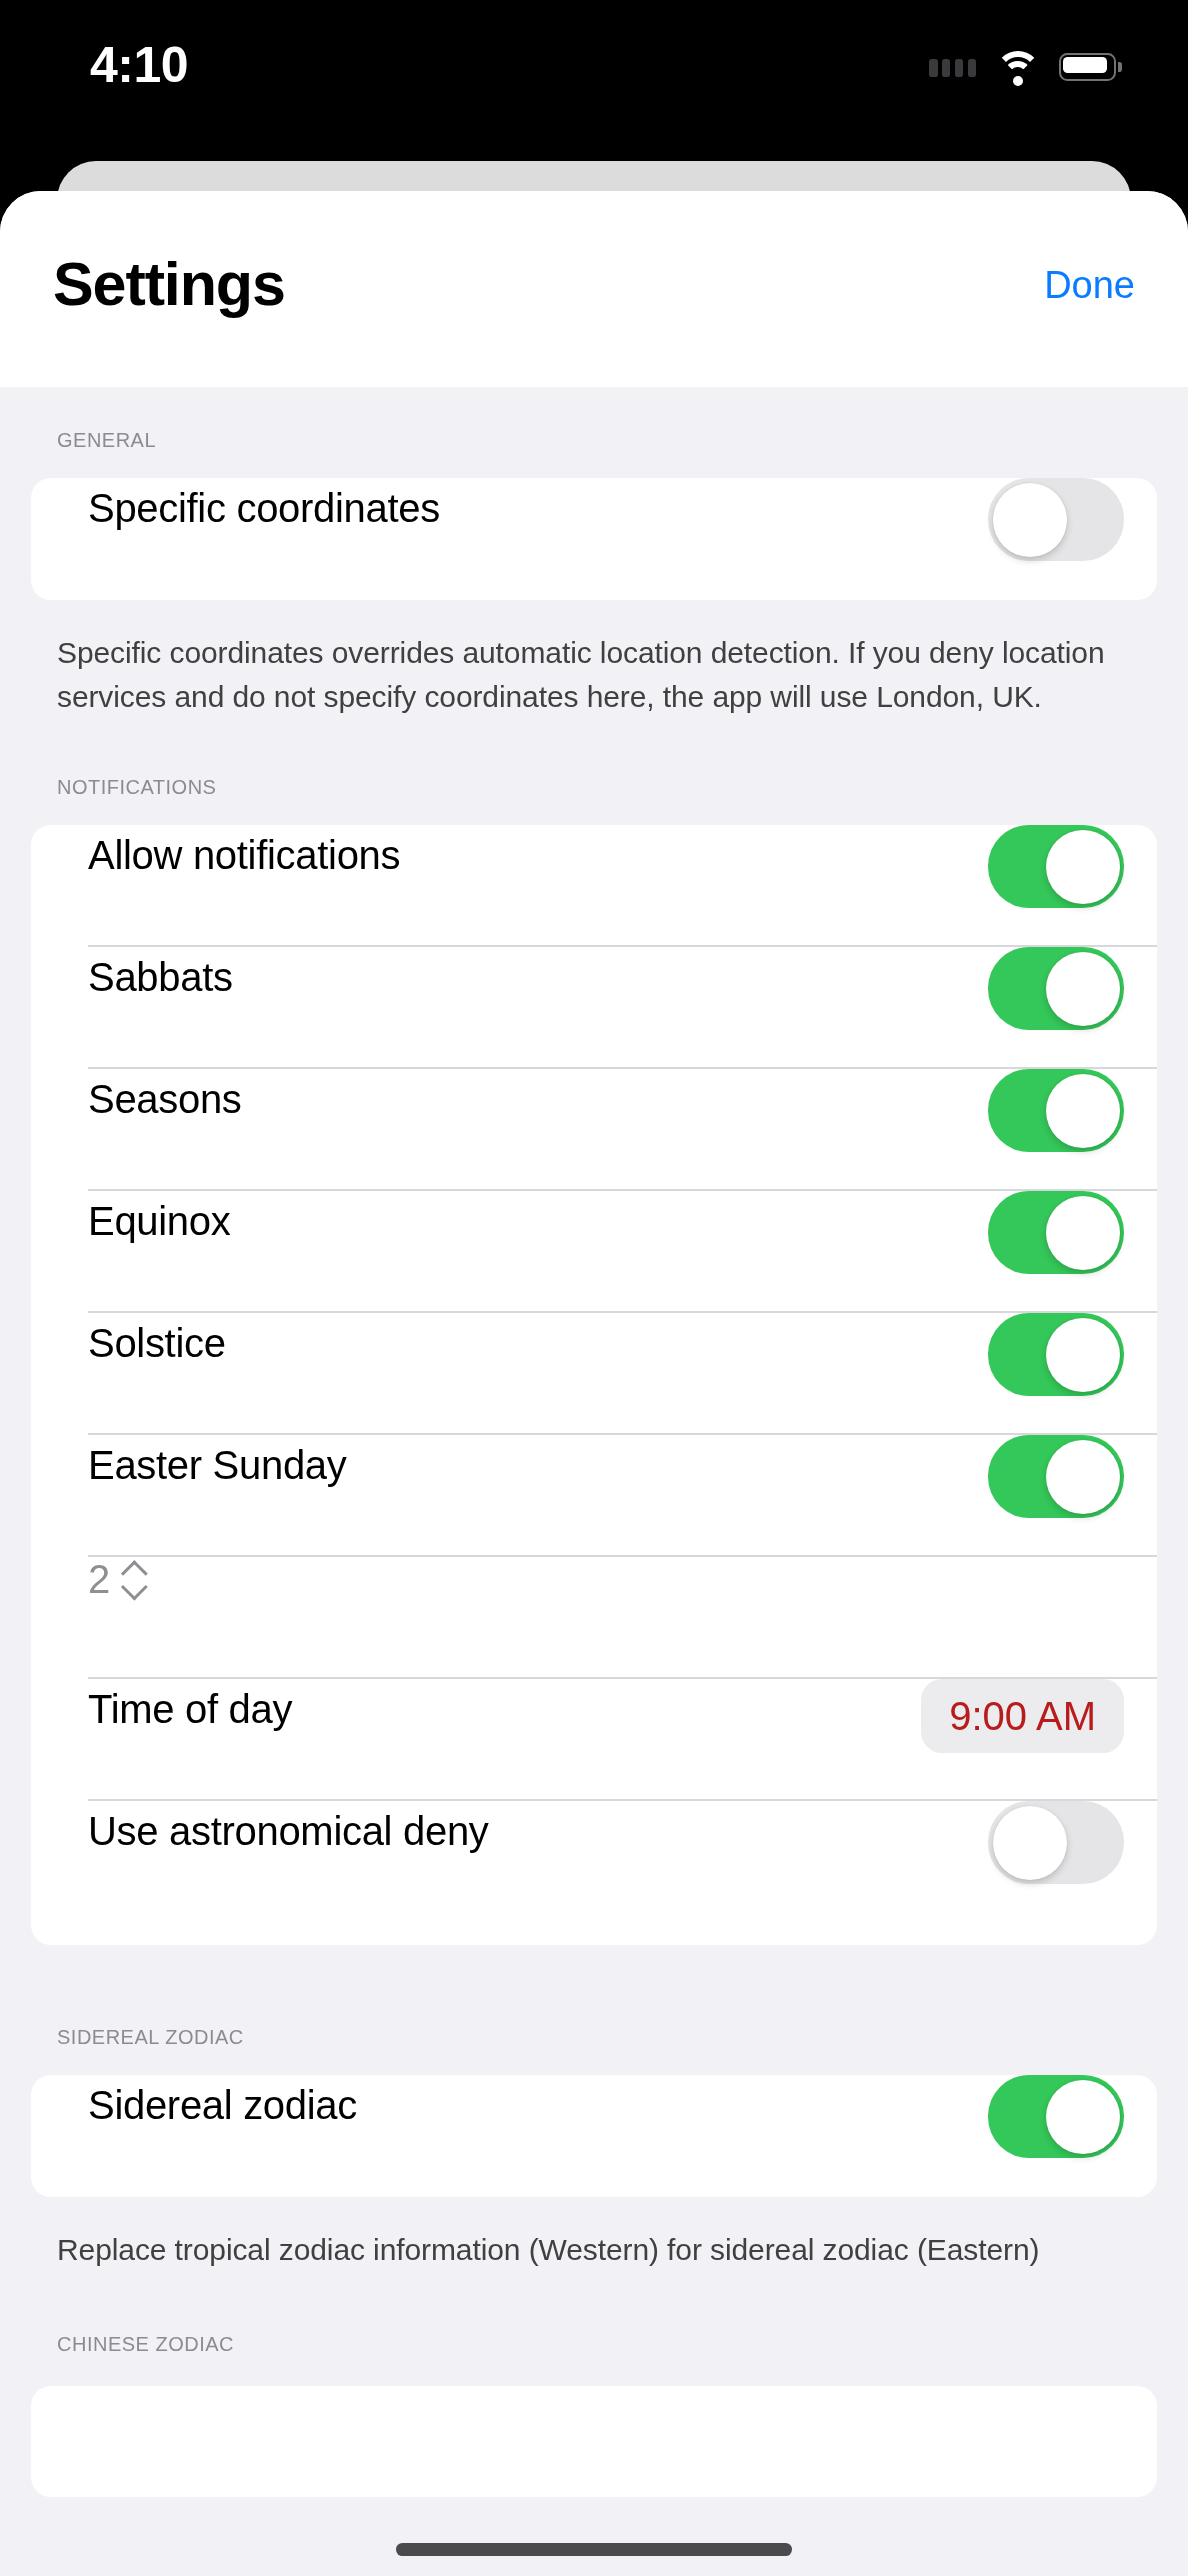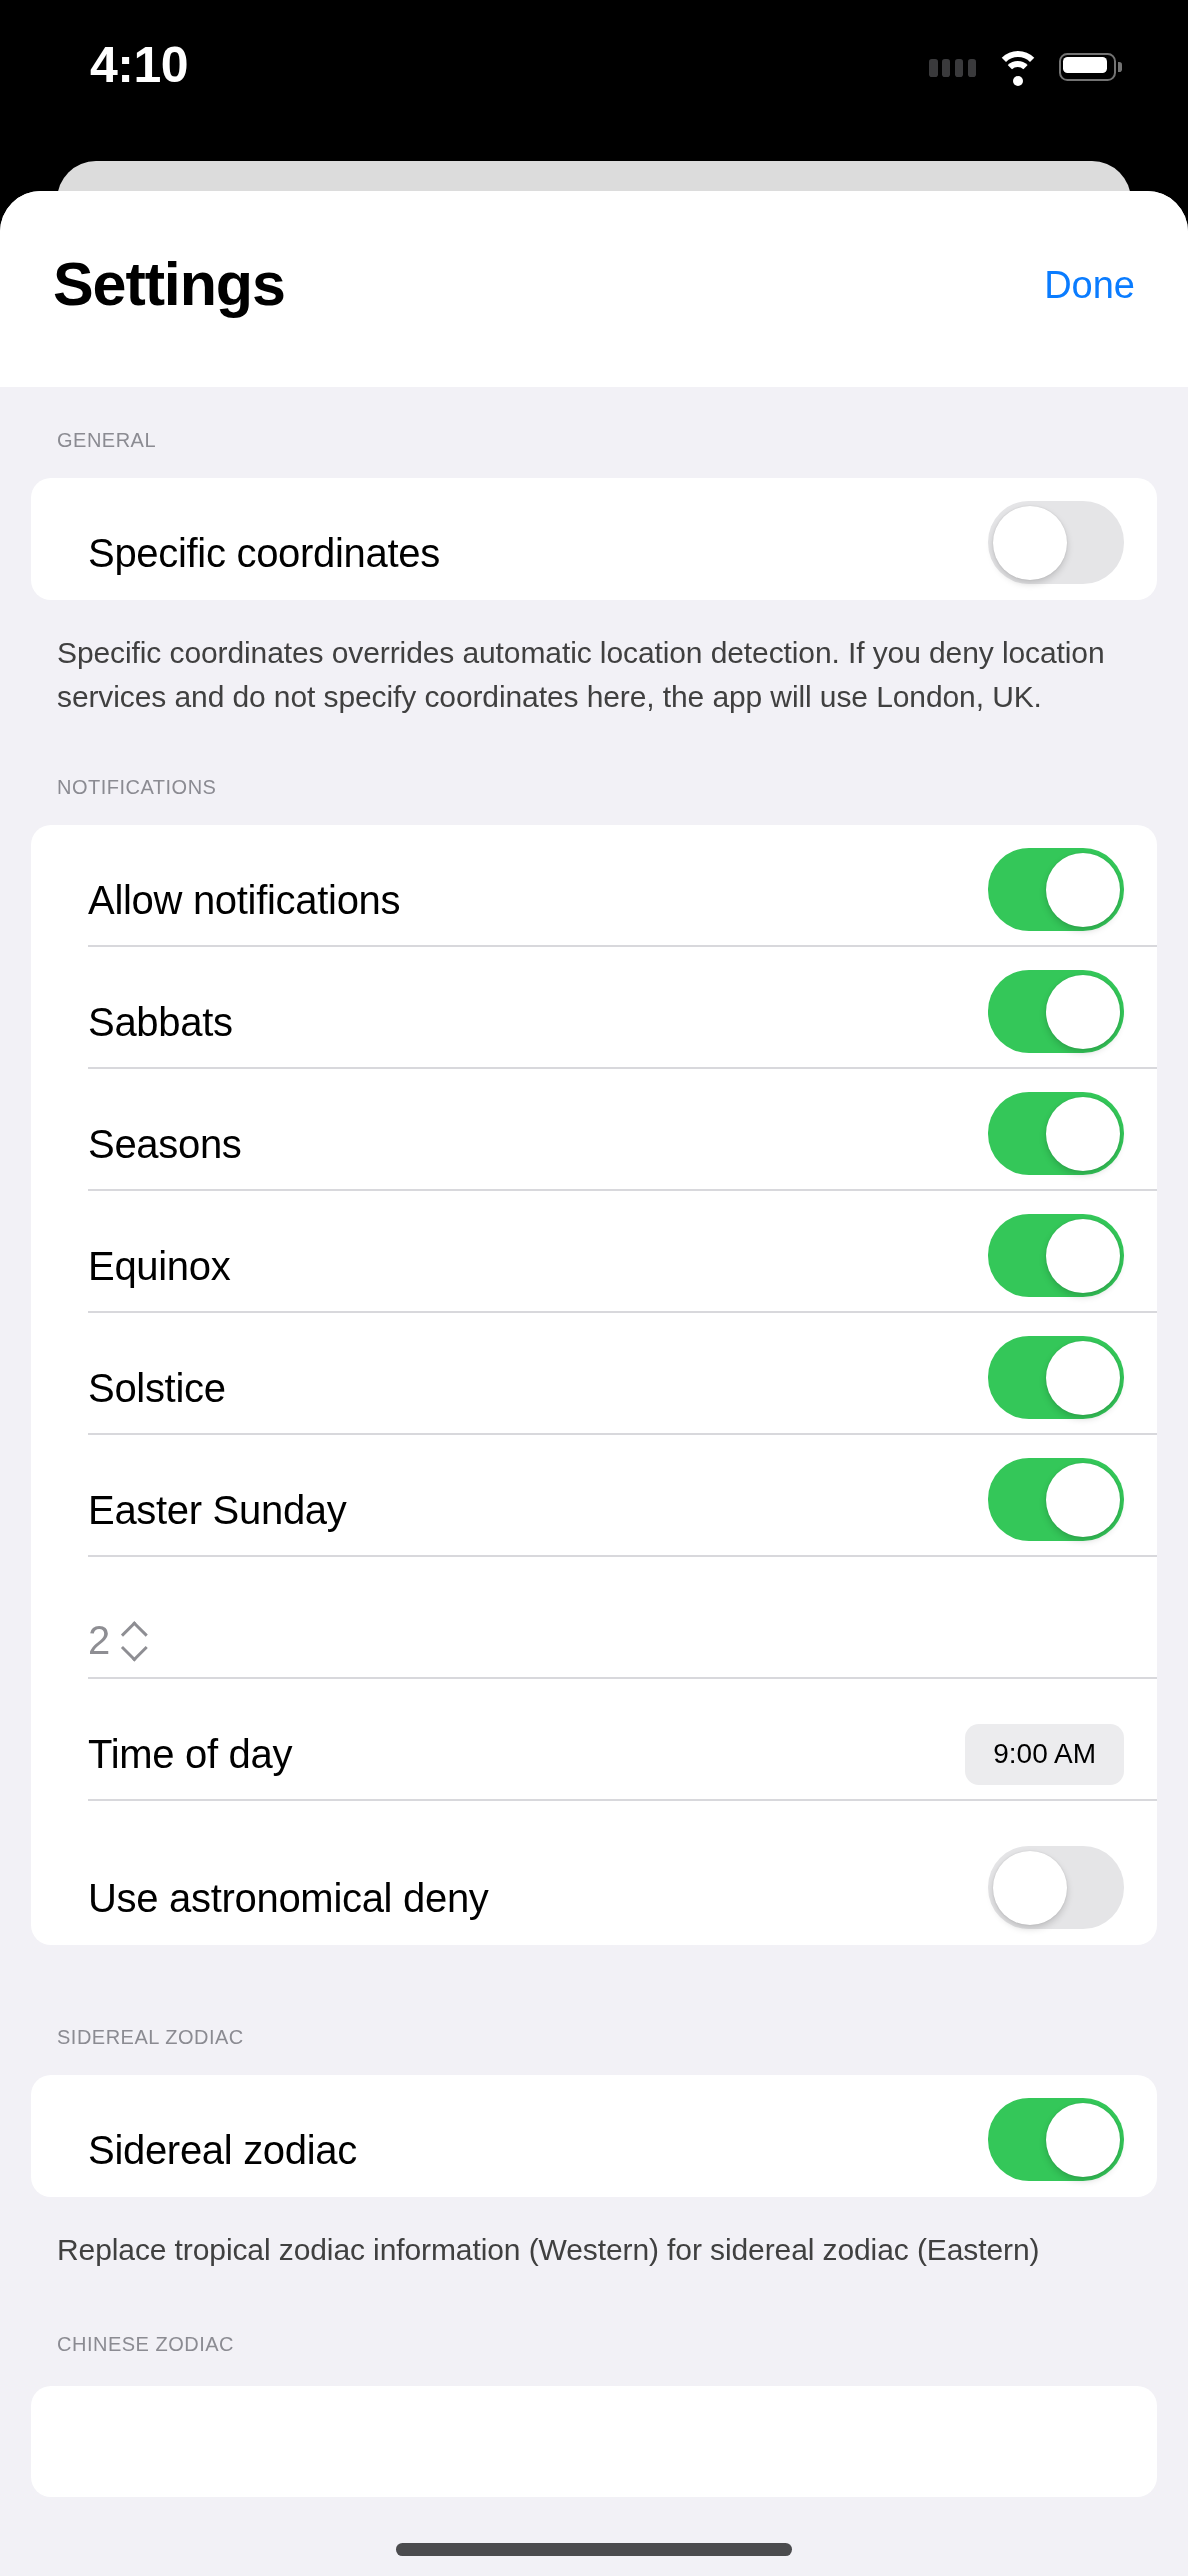--- a/index.html
+++ b/index.html
@@ -89,23 +89,23 @@
   }
   .section-footer{
     font-size:30px; color:#404040; line-height:44px;
     padding:0 57px; letter-spacing:-0.1px;
   }
   .card{
     background:#ffffff; border-radius:20px; margin:0 31px;
     overflow:hidden;
   }
   .row{
-    position:relative; display:flex; align-items:flex-end;
+    position:relative; display:flex; align-items:flex-start;
     justify-content:space-between; min-height:122px;
-    padding:0 33px 16px 57px;
+    padding:0 33px 8px 57px;
     gap:17px;
   }
   .row .sep{
     position:absolute; left:57px; right:0; bottom:0; height:1.8px; background:#d8d8dc;
   }
   .row-label{
     font-size:40px; color:#000; line-height:61px; letter-spacing:-0.3px;
     max-width:590px;
   }
 
@@ -133,22 +133,22 @@
   }
   .chev span::before{
     content:""; position:absolute; left:1.8px; top:0.9px; width:15.7px; height:15.7px;
     border-left:3.7px solid #8e8e93; border-top:3.7px solid #8e8e93;
   }
   .chev .up::before{ transform:rotate(45deg); }
   .chev .down::before{ transform:rotate(225deg); top:-4.6px; }
 
   
   .pill{
-    background:#ececee; border-radius:14px;
-    padding:14.7px 28px; font-size:28px; color:#000000; cursor:pointer;
+    background:#ececee; border-radius:21px;
+    padding:14.7px 28px; font-size:40px; color:#b91c1c; cursor:pointer;
   }
 
   
   .home-indicator{
     position:absolute; left:50%; transform:translateX(-50%);
     bottom:20px; width:396px; height:13px;
     background:#4b4b4e; border-radius:6.4px; z-index:30;
   }
 </style>
 </head>

